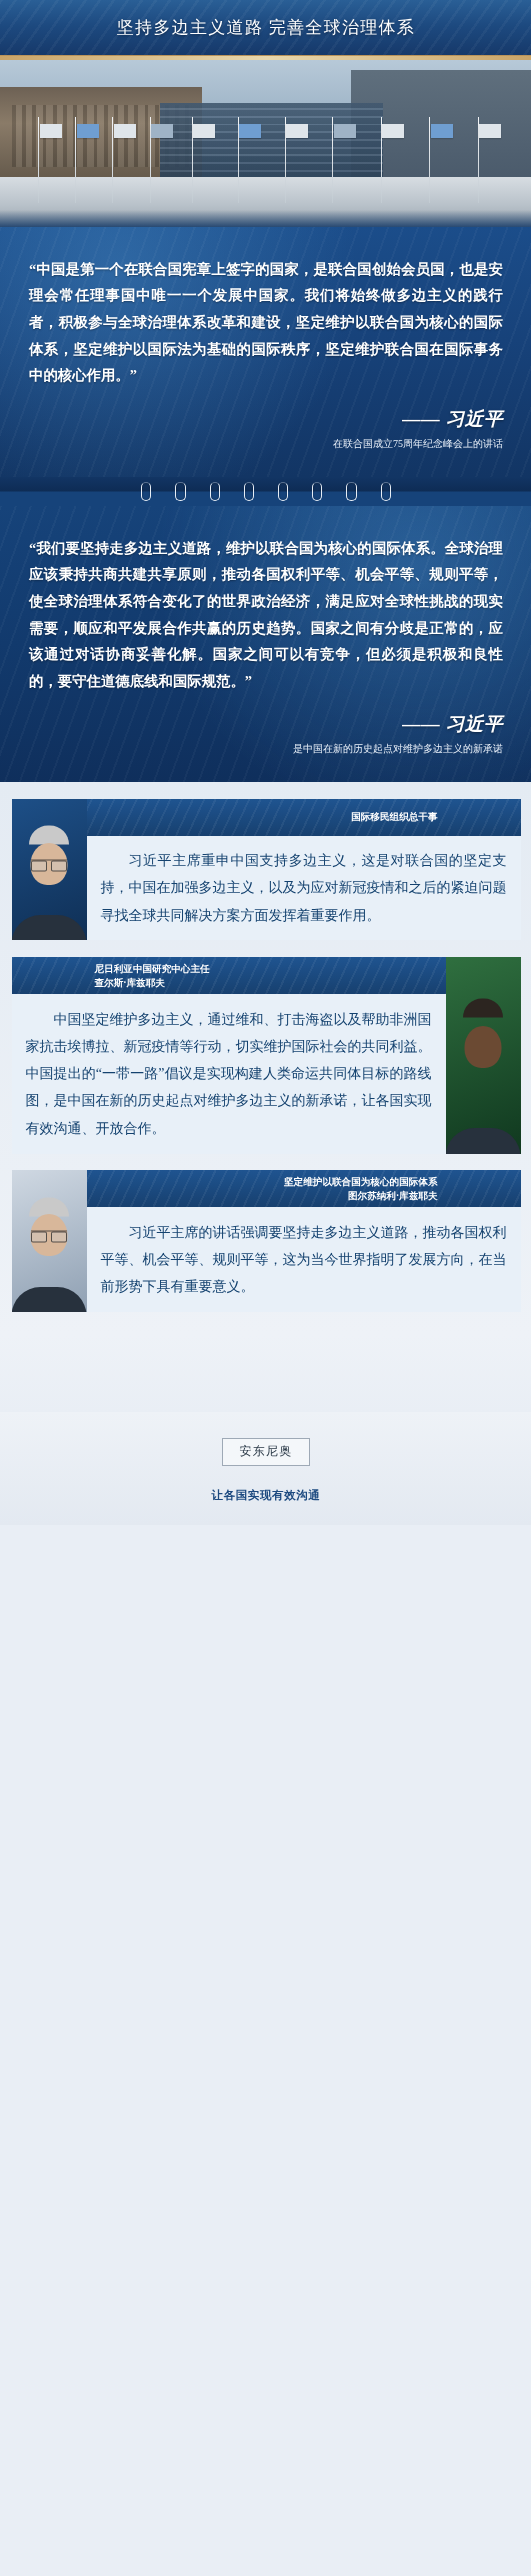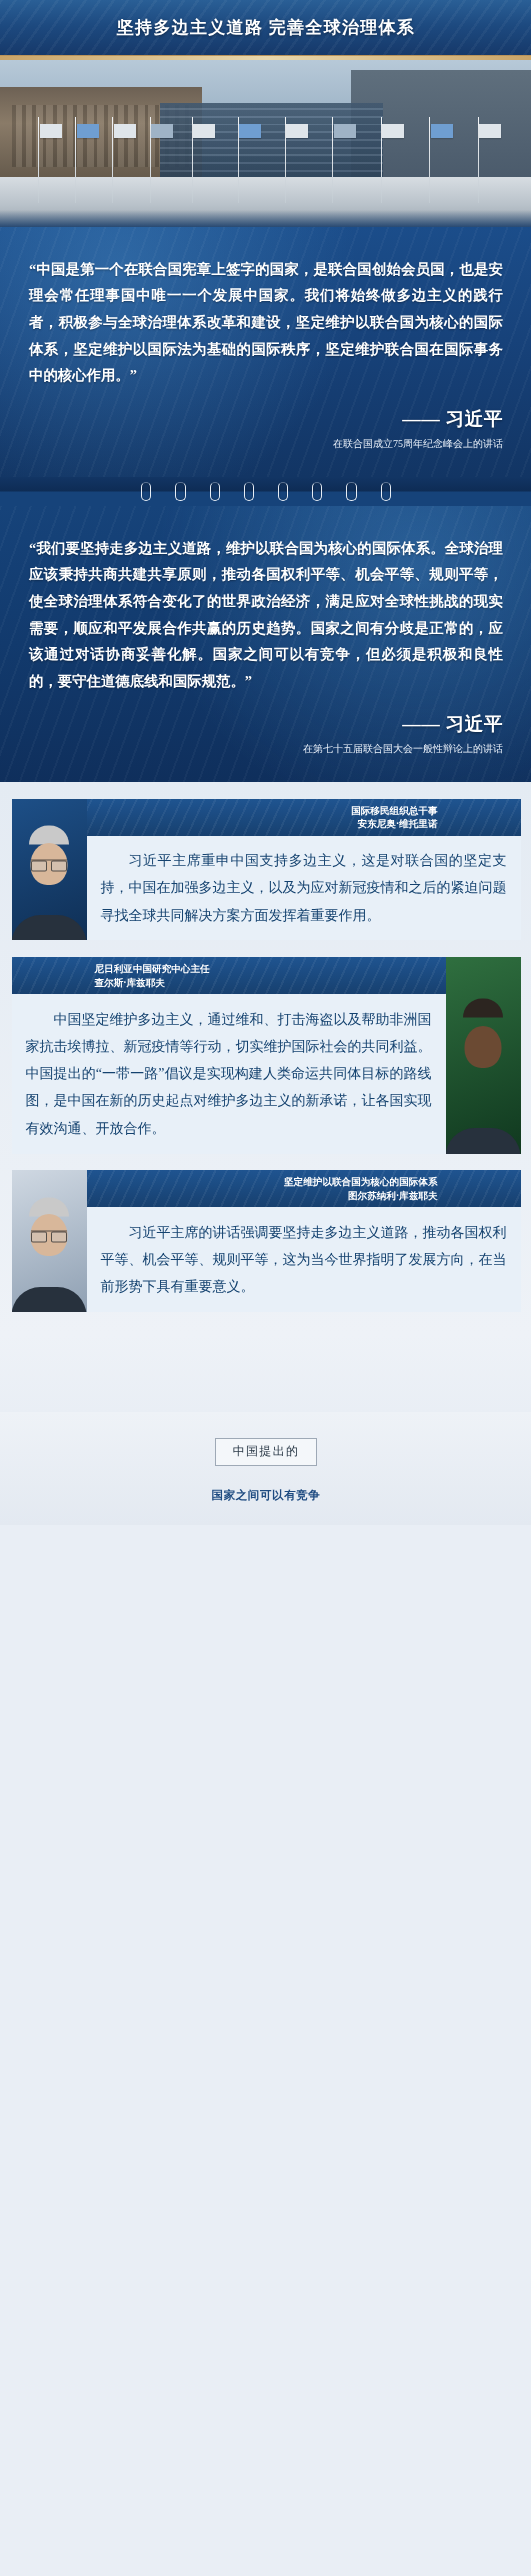--- a/index.html
+++ b/index.html
@@ -31,21 +31,21 @@
     position: absolute;
     left: 0; top: 0; right: 0; bottom: 0;
     background:
       repeating-linear-gradient(125deg, rgba(255,255,255,0.05) 0 2.6px, rgba(255,255,255,0) 2.6px 11.5px);
     opacity: .8;
   }
   .header-title {
     position: relative;
     color: #ffffff;
     font-size: 17px;
-    font-weight: bold;
+    font-weight: normal;
     letter-spacing: 1.3px;
     text-shadow: 0 1.3px 3.2px rgba(0,0,0,.45);
   }
   .header-rule {
     height: 3.8px;
     background: linear-gradient(90deg,#c9a468,#e8d7ad,#c9a468);
   }
 
   
   .photo {
@@ -131,20 +131,21 @@
     text-shadow: 0 0.6px 1.9px rgba(0,0,0,.35);
   }
   .quote-author {
     position: relative;
     text-align: right;
     font-size: 18.5px;
     font-weight: bold;
     margin-top: 16.6px;
     letter-spacing: 0.6px;
     text-shadow: 0 1.3px 2.6px rgba(0,0,0,.4);
+    font-style: italic;
   }
   .quote-source {
     position: relative;
     text-align: right;
     font-size: 10px;
     margin-top: 6.4px;
     color: #eaf1fa;
   }
 
   
@@ -351,30 +352,29 @@
     <span class="ring"></span>
     <span class="ring"></span>
     <span class="ring"></span>
     <span class="ring"></span>
     <span class="ring"></span>
   </div>
 
   <div class="quote-block second">
     <div class="quote-text">“我们要坚持走多边主义道路，维护以联合国为核心的国际体系。全球治理应该秉持共商共建共享原则，推动各国权利平等、机会平等、规则平等，使全球治理体系符合变化了的世界政治经济，满足应对全球性挑战的现实需要，顺应和平发展合作共赢的历史趋势。国家之间有分歧是正常的，应该通过对话协商妥善化解。国家之间可以有竞争，但必须是积极和良性的，要守住道德底线和国际规范。”</div>
     <div class="quote-author">—— 习近平</div>
-    <div class="quote-source">在第七十五届联合国大会一般性辩论上的讲话</div>
+    <div class="quote-source">是中国在新的历史起点对维护多边主义的新承诺</div>
   </div>
 
   <div class="cards">
 
     <div class="card right">
       <div class="card-head">
         <div class="card-head-text">
           <div>国际移民组织总干事</div>
-          <div>安东尼奥·维托里诺</div>
         </div>
       </div>
       <div class="card-body">
         <div class="portrait p1">
           <div class="bg"></div>
           <div class="hair"></div>
           <div class="face"></div>
           <div class="glasses"></div>
           <div class="shoulders"></div>
         </div>
@@ -417,22 +417,22 @@
         </div>
         <div class="card-text">习近平主席的讲话强调要坚持走多边主义道路，推动各国权利平等、机会平等、规则平等，这为当今世界指明了发展方向，在当前形势下具有重要意义。</div>
       </div>
     </div>
 
   </div>
 
   <div class="spacer-big"></div>
 
   <div class="footer">
-    <div class="badge">中国提出的</div>
+    <div class="badge">安东尼奥</div>
     <div class="footer-line">
       <span class="bar"></span>
-      <span class="footer-text">国家之间可以有竞争</span>
+      <span class="footer-text">让各国实现有效沟通</span>
       <span class="bar r"></span>
     </div>
   </div>
 
 </div>
 
 
 </body></html>

